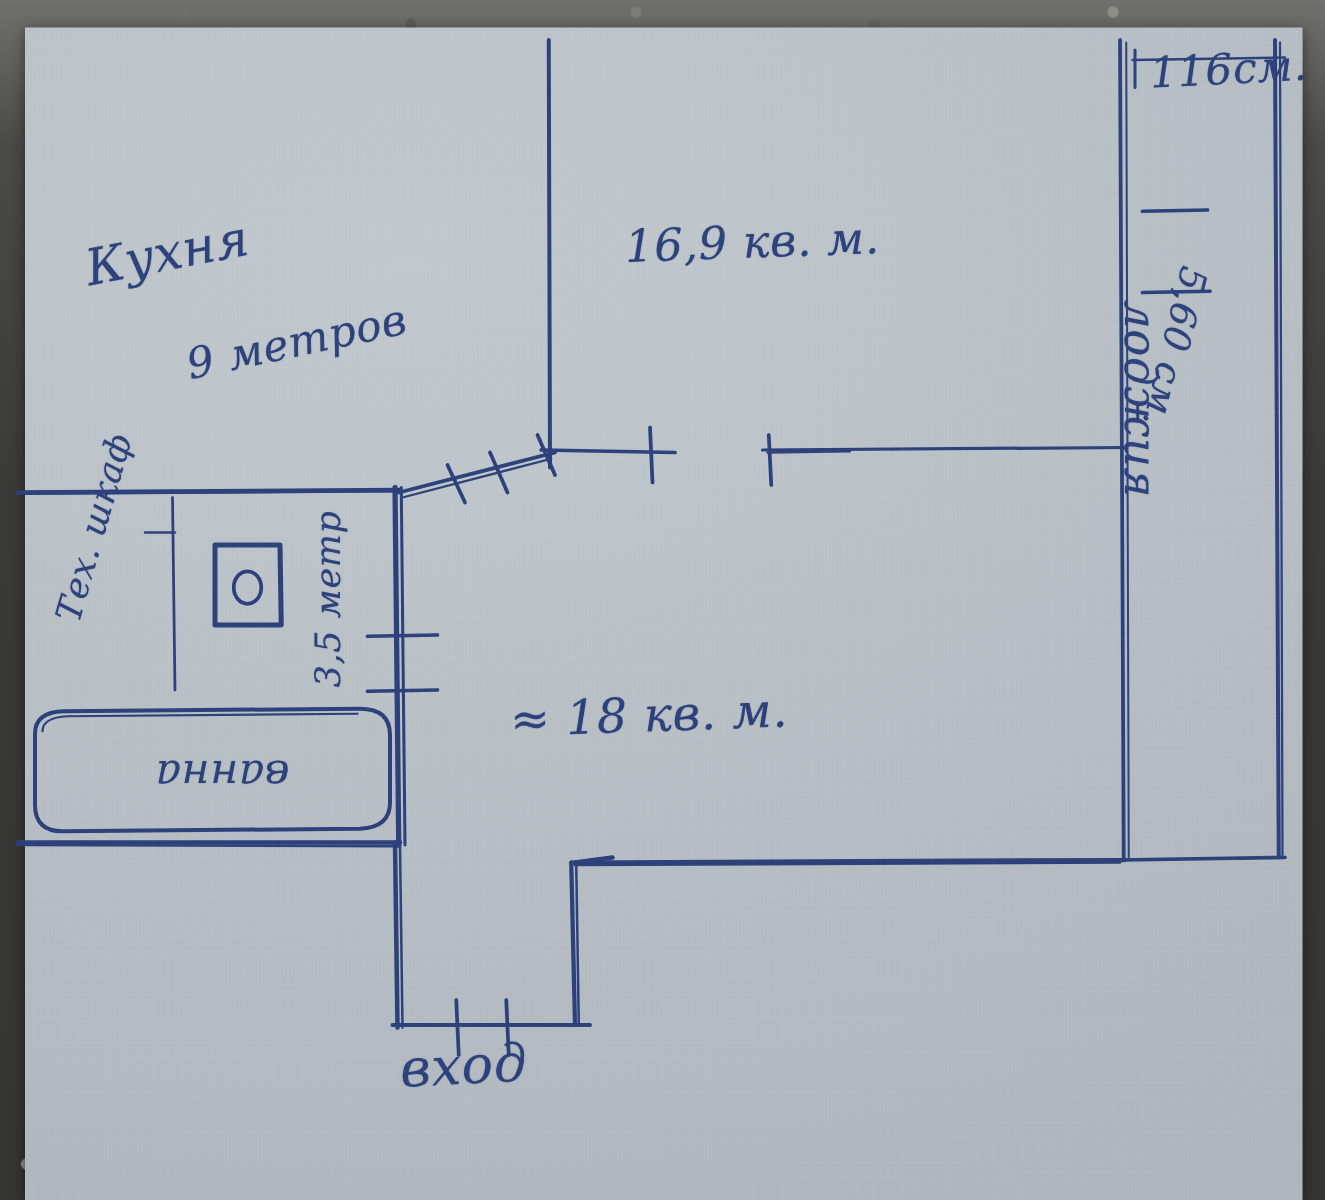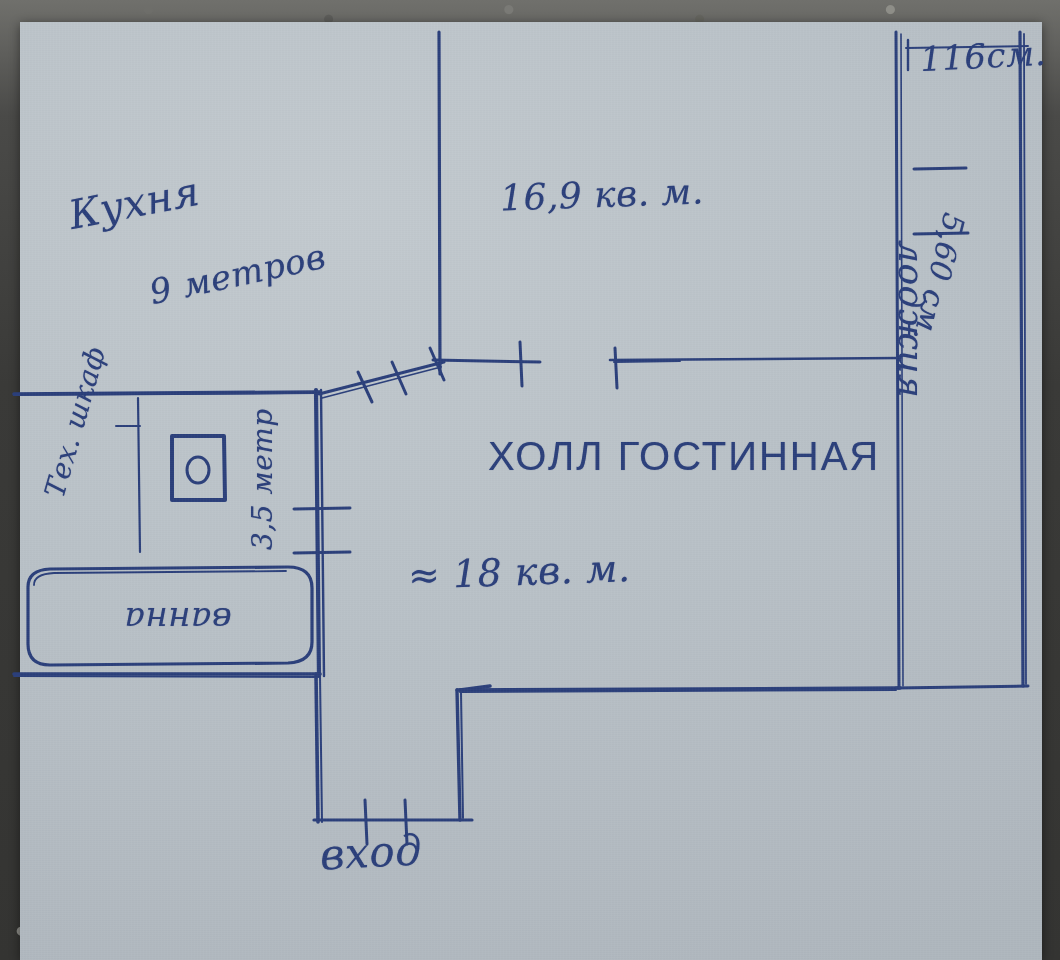--- a/index.html
+++ b/index.html
@@ -151,21 +151,20 @@
         </g>
       </svg>
     </div>
 
     <div class="hand" style="left:48px;top:158px;font-size:40px;transform:rotate(-11deg);">Кухня</div>
 
     <div class="hand" style="left:128px;top:232px;font-size:34px;transform:rotate(-12deg);">9 метров</div>
 
     <div class="hand" style="left:480px;top:152px;font-size:36px;transform:rotate(-2deg);">16,9 кв. м.</div>
 
-    <div class="hand print" style="left:468px;top:412px;font-size:40px;">ХОЛЛ ГОСТИННАЯ</div>
 
     <div class="hand" style="left:388px;top:528px;font-size:38px;transform:rotate(-2deg);">≈ 18 кв. м.</div>
 
     <div class="hand" style="left:900px;top:14px;font-size:34px;transform:rotate(-3deg);">116см.</div>
 
     <div class="hand" style="left:952px;top:196px;font-size:30px;
                 transform:rotate(104deg);transform-origin:left top;">5,60 см.</div>
 
     <div class="hand" style="left:912px;top:218px;font-size:36px;
                 transform:rotate(90deg);transform-origin:left top;">лоджия</div>

